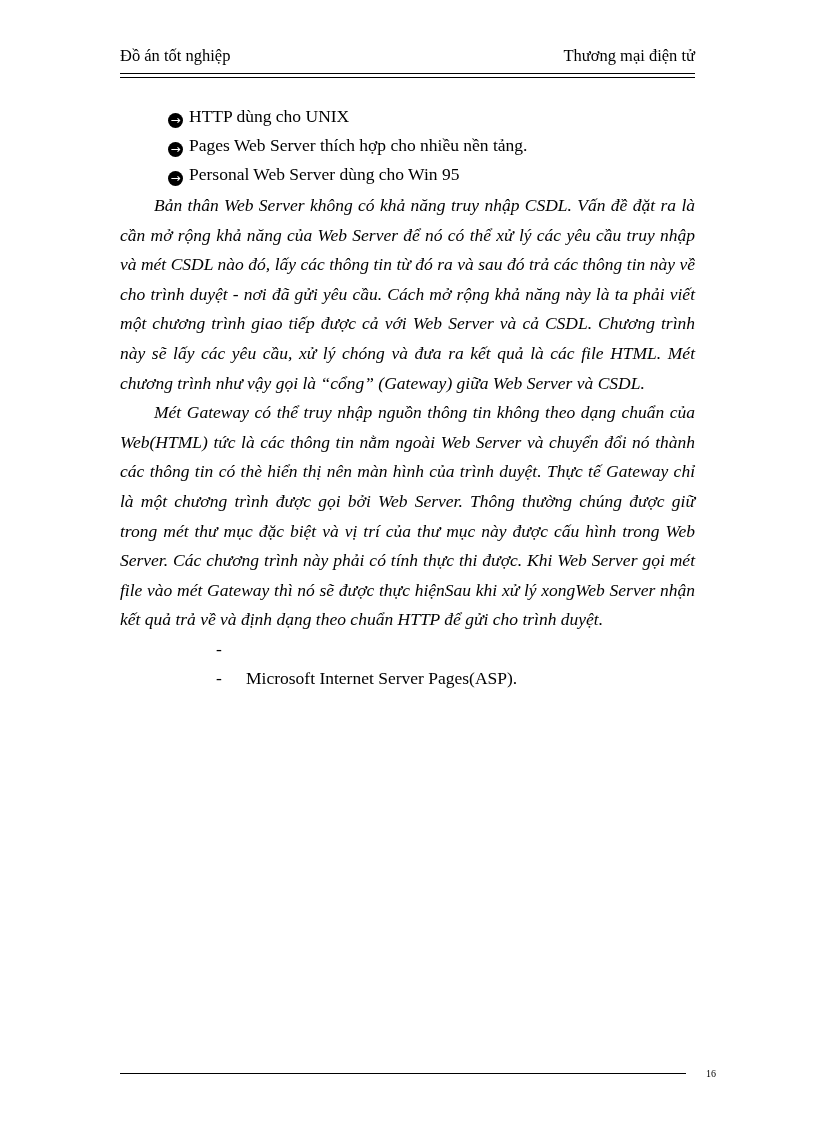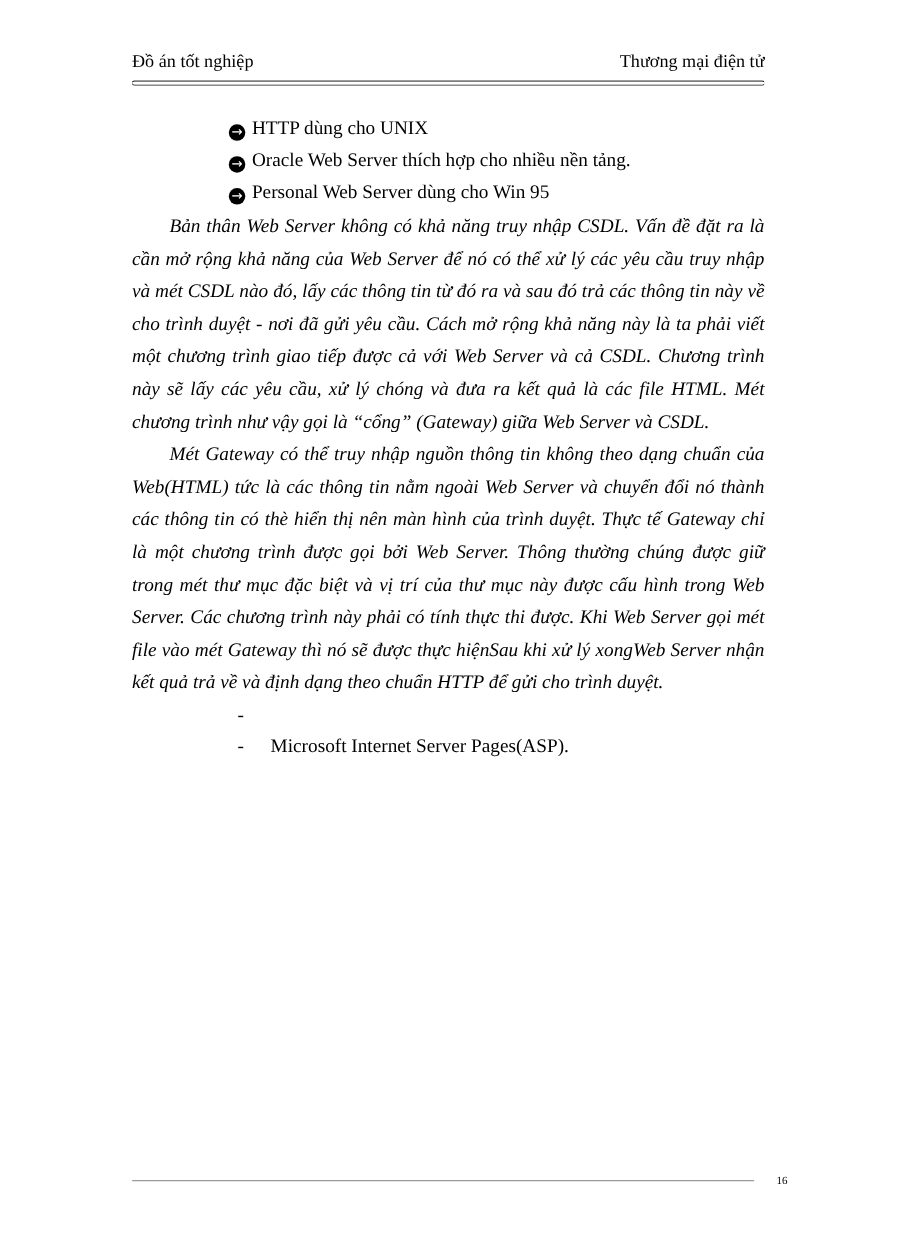--- a/index.html
+++ b/index.html
@@ -1,15 +1,15 @@
 <!DOCTYPE html>
 <html><head>
 <meta charset="utf-8">
 <style>
-  * { margin: 0; padding: 0; box-sizing: border-box; border-radius: 23px; }
+  * { margin: 0; padding: 0; box-sizing: border-box; }
   html, body { background: #ffffff; }
   .page {
     width: 816px;
     height: 1123px;
     margin: 0 auto;
     background: #ffffff;
     color: #000000;
     font-family: "Liberation Serif", serif;
     position: relative;
     padding: 46px 121px 0 120px;
@@ -19,21 +19,21 @@
     justify-content: space-between;
     font-size: 16.5px;
     padding-bottom: 7px;
   }
   .header-rule {
     height: 5px;
     border-top: 1.6px solid #000;
     border-bottom: 1px solid #000;
     margin-bottom: 24px;
   }
-  .bullet-list { margin-left: 88px; }
+  .bullet-list { margin-left: 48px; }
   .bullet-item {
     font-size: 17.5px;
     line-height: 29px;
     white-space: nowrap;
   }
   .bullet-icon {
     display: inline-flex;
     width: 15px;
     height: 15px;
     border-radius: 50%;
@@ -82,21 +82,21 @@
     <span>Đồ án tốt nghiệp</span>
     <span>Thương mại điện tử</span>
   </div>
   <div class="header-rule"></div>
 
   <div class="bullet-list">
     <div class="bullet-item">
       <span class="bullet-icon">→</span><span>HTTP dùng cho UNIX</span>
     </div>
     <div class="bullet-item">
-      <span class="bullet-icon">→</span><span>Oracle Web Server thích hợp cho nhiều nền tảng.</span>
+      <span class="bullet-icon">→</span><span>Pages Web Server thích hợp cho nhiều nền tảng.</span>
     </div>
     <div class="bullet-item">
       <span class="bullet-icon">→</span><span>Personal Web Server dùng cho Win 95</span>
     </div>
   </div>
 
   <div class="body-text">
     <p class="para">Bản thân Web Server không có khả năng truy nhập CSDL. Vấn đề đặt ra là cần mở rộng khả năng của Web Server để nó có thể xử lý các yêu cầu truy nhập và mét CSDL nào đó, lấy các thông tin từ đó ra và sau đó trả các thông tin này về cho trình duyệt - nơi đã gửi yêu cầu. Cách mở rộng khả năng này là ta phải viết một chương trình giao tiếp được cả với Web Server và cả CSDL. Chương trình này sẽ lấy các yêu cầu, xử lý chóng và đưa ra kết quả là các file HTML. Mét chương trình như vậy gọi là “cổng” (Gateway) giữa Web Server và CSDL.</p>
     <p class="para">Mét Gateway có thể truy nhập nguồn thông tin không theo dạng chuẩn của Web(HTML) tức là các thông tin nằm ngoài Web Server và chuyển đổi nó thành các thông tin có thè hiển thị nên màn hình của trình duyệt. Thực tế Gateway chỉ là một chương trình được gọi bởi Web Server. Thông thường chúng được giữ trong mét thư mục đặc biệt và vị trí của thư mục này được cấu hình trong Web Server. Các chương trình này phải có tính thực thi được. Khi Web Server gọi mét file vào mét Gateway thì nó sẽ được thực hiệnSau khi xử lý xongWeb Server nhận kết quả trả về và định dạng theo chuẩn HTTP để gửi cho trình duyệt.</p>
   </div>

